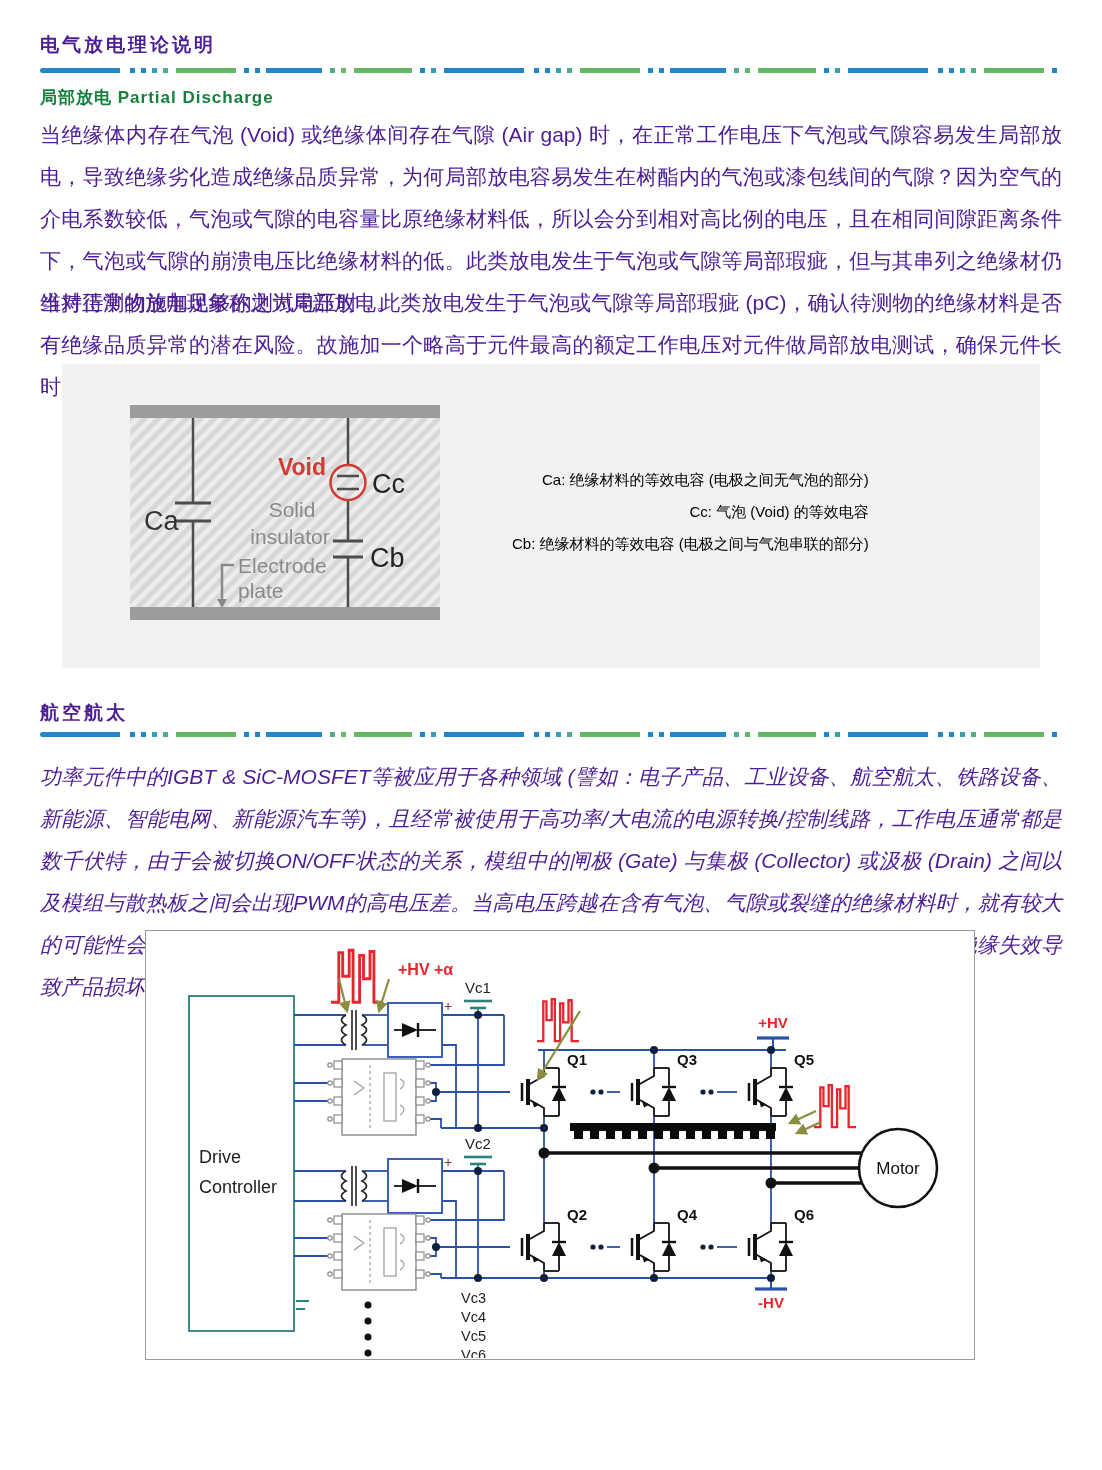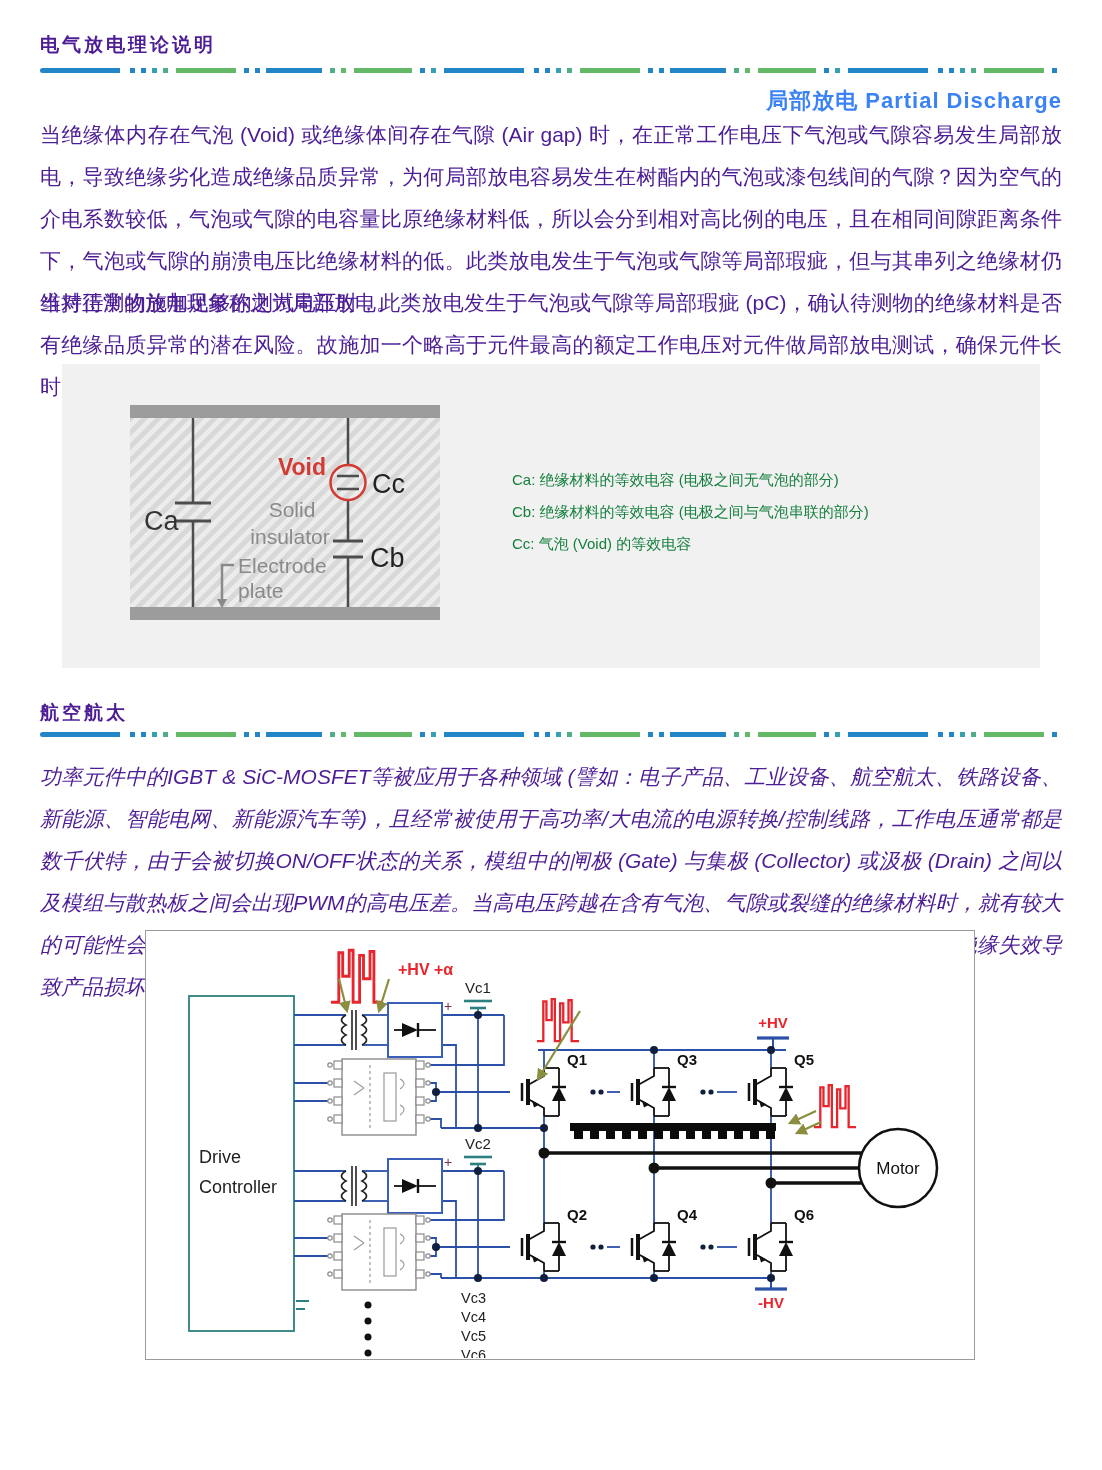--- a/index.html
+++ b/index.html
@@ -15,24 +15,24 @@
       linear-gradient(90deg,#2386c6 0 80px,transparent 80px 90px,
         #2386c6 90px 95px,transparent 95px 101px,#2386c6 101px 106px,transparent 106px 112px,
         #35a0b0 112px 117px,transparent 117px 123px,#4fae86 123px 128px,transparent 128px 136px,
         #63b966 136px 196px,transparent 196px 204px,
         #2386c6 204px 209px,transparent 209px 215px,#2386c6 215px 220px,transparent 220px 226px,
         #2386c6 226px 282px,transparent 282px 290px,
         #4fae86 290px 295px,transparent 295px 301px,#63b966 301px 306px,transparent 306px 314px,
         #63b966 314px 372px,transparent 372px 380px,
         #2386c6 380px 385px,transparent 385px 391px,#35a0b0 391px 396px,transparent 396px 404px);
     background-size:404px 5px;background-repeat:repeat-x;border-radius:3px;}
-  .h2{left:40px;width:1022px;font-size:22px;font-weight:600;color:#3b82f6;letter-spacing:1px;text-align:right;}
+  .h2{left:40px;width:1022px;font-size:17px;font-weight:600;color:#15803d;letter-spacing:1px;}
   .para{left:40px;width:1022px;font-size:21px;line-height:42px;text-align:justify;color:#4c1d95;}
   .panel{left:62px;top:364px;width:978px;height:304px;background:#f1f1f1;}
-  .legend{position:absolute;left:450px;top:100px;font-size:15px;line-height:32px;color:#15803d;}
+  .legend{position:absolute;left:450px;top:100px;font-size:15px;line-height:32px;color:#000000;text-align:right;}
   .circuit-box{left:145px;top:930px;width:830px;height:430px;background:#fff;border:1.5px solid #9a9a9a;box-sizing:border-box;}
   svg text{font-family:"Liberation Sans","DejaVu Sans",sans-serif;}
 </style>
 </head>
 <body>
 
 <div class="abs h1" style="top:32px;">电气放电理论说明</div>
 <div class="abs sep" style="top:68px;"></div>
 <div class="abs h2" style="top:86px;">局部放电 Partial Discharge</div>
 <div class="abs para" style="top:114px;">当绝缘体内存在气泡 (Void) 或绝缘体间存在气隙 (Air gap) 时，在正常工作电压下气泡或气隙容易发生局部放电，导致绝缘劣化造成绝缘品质异常，为何局部放电容易发生在树酯内的气泡或漆包线间的气隙？因为空气的介电系数较低，气泡或气隙的电容量比原绝缘材料低，所以会分到相对高比例的电压，且在相同间隙距离条件下，气泡或气隙的崩溃电压比绝缘材料的低。此类放电发生于气泡或气隙等局部瑕疵，但与其串列之绝缘材仍维持正常的放电现象称之为局部放电。</div>
@@ -75,22 +75,22 @@
     <text x="160" y="139" text-anchor="middle" font-size="21" fill="#8a8a8a">insulator</text>
     <text x="108" y="168" font-size="21" fill="#8a8a8a">Electrode</text>
     <text x="108" y="193" font-size="21" fill="#8a8a8a">plate</text>
     <g>
       <path d="M104,160 H92 V195" fill="none" stroke="#8a8a8a" stroke-width="2.5"></path>
       <polygon points="87,194 97,194 92,203" fill="#8a8a8a"></polygon>
     </g>
   </svg>
   <div class="legend">
     <div>Ca: 绝缘材料的等效电容 (电极之间无气泡的部分)</div>
+    <div>Cc: 气泡 (Void) 的等效电容</div>
     <div>Cb: 绝缘材料的等效电容 (电极之间与气泡串联的部分)</div>
-    <div>Cc: 气泡 (Void) 的等效电容</div>
   </div>
 </div>
 
 <div class="abs h1" style="top:700px;">航空航太</div>
 <div class="abs sep" style="top:732px;"></div>
 <div class="abs para" style="top:756px;font-style:italic;">功率元件中的IGBT &amp; SiC-MOSFET等被应用于各种领域 (譬如：电子产品、工业设备、航空航太、铁路设备、新能源、智能电网、新能源汽车等)，且经常被使用于高功率/大电流的电源转换/控制线路，工作电压通常都是数千伏特，由于会被切换ON/OFF状态的关系，模组中的闸极 (Gate) 与集极 (Collector) 或汲极 (Drain) 之间以及模组与散热板之间会出现PWM的高电压差。当高电压跨越在含有气泡、气隙或裂缝的绝缘材料时，就有较大的可能性会发生局部放电，经过长时间的工作后会慢慢使绝缘材料逐渐劣化，进而造成绝缘材料的绝缘失效导致产品损坏。</div>
 
 <div class="abs circuit-box">
 <svg width="827" height="427" viewBox="0 0 827 427">
   <defs>

